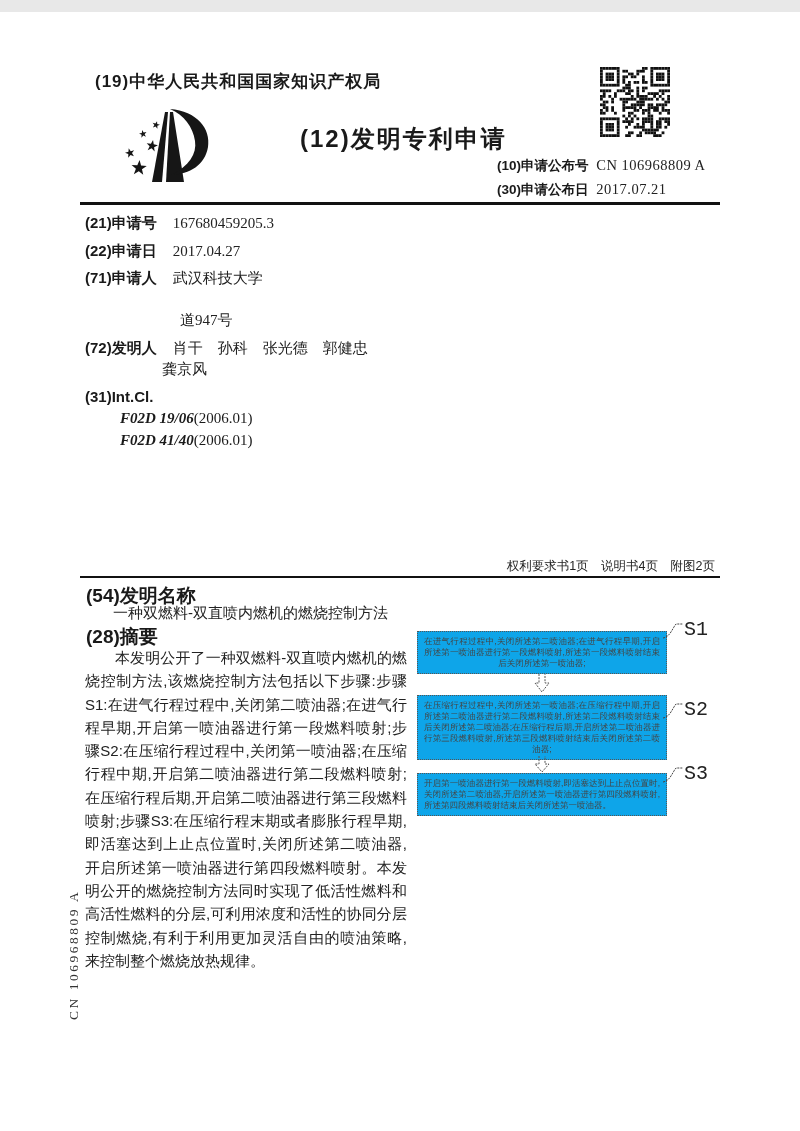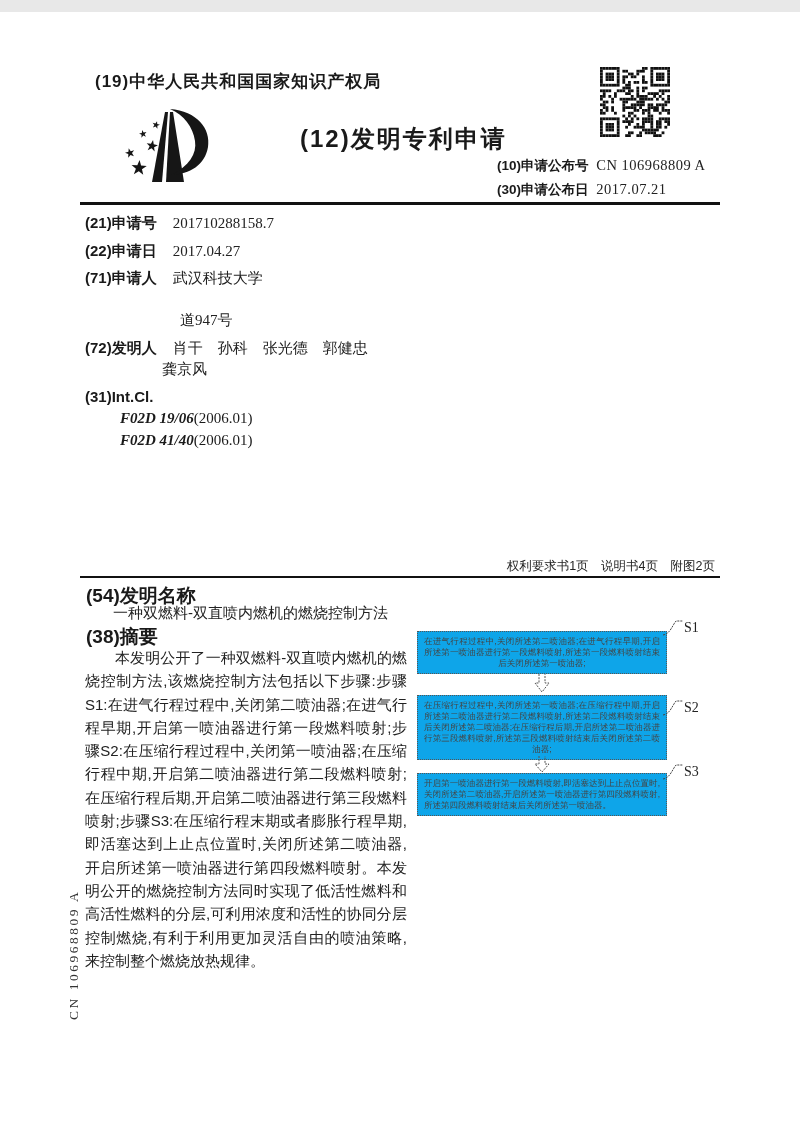--- a/index.html
+++ b/index.html
@@ -25,21 +25,21 @@
   .inv-title{left:113px;top:592px;font-size:15px;color:#222;}
   .abstract{
     left:85px;top:634px;width:322px;font-size:15px;line-height:23.3px;color:#222;
     text-align:justify;text-indent:2em;font-family:"Liberation Sans",sans-serif;
   }
   .flowbox{
     left:417px;width:236px;border:1px dotted #555;color:#444;
     font-size:8.5px;line-height:11px;padding:4px 6px;text-align:justify;background:#0ea5e9;
   }
   .center-last{text-align-last:center;}
-  .step-label{font-family:Liberation Serif, serif;font-size:14px;color:#222;white-space:nowrap;}
+  .step-label{font-family:Liberation Mono, monospace;font-size:20px;color:#222;white-space:nowrap;}
   .step-label svg{vertical-align:-4px;}
   .side-code{
     left:66px;top:1008px;transform:rotate(-90deg);transform-origin:0 0;
     font-family:"Liberation Serif",serif;font-size:13.5px;letter-spacing:2.5px;color:#333;white-space:nowrap;
   }
   .addr-l2{left:180px;}
 </style>
 </head>
 <body>
 
@@ -383,21 +383,21 @@
   </div>
   <div class="abs pub-line" style="top:169px;">
     <span>(30)申请公布日</span>
     <span class="val">2017.07.21</span>
   </div>
 
   <div class="abs rule rule-header"></div>
 
   <div class="abs frow" style="left:85px;top:202px;">
     <span class="flabel">(21)申请号</span>
-    <span class="fval">201710288158.7</span>
+    <span class="fval">167680459205.3</span>
   </div>
   <div class="abs frow" style="left:85px;top:230px;">
     <span class="flabel">(22)申请日</span>
     <span class="fval">2017.04.27</span>
   </div>
   <div class="abs frow" style="left:85px;top:257px;">
     <span class="flabel">(71)申请人</span>
     <span class="fval">武汉科技大学</span>
   </div>
   <div class="abs frow addr-l2" style="top:299px;">
@@ -418,21 +418,21 @@
   </div>
   <div class="abs frow serif" style="left:120px;top:420px;">
     <span class="ital">F02D 41/40</span><span>(2006.01)</span>
   </div>
 
   <div class="abs pages-info">权利要求书1页　说明书4页　附图2页</div>
   <div class="abs rule rule-mid"></div>
 
   <div class="abs sec-label" style="left:86px;top:571px;">(54)发明名称</div>
   <div class="abs inv-title">一种双燃料-双直喷内燃机的燃烧控制方法</div>
-  <div class="abs sec-label" style="left:86px;top:612px;">(38)摘要</div>
+  <div class="abs sec-label" style="left:86px;top:612px;">(28)摘要</div>
   <div class="abs abstract">本发明公开了一种双燃料-双直喷内燃机的燃烧控制方法,该燃烧控制方法包括以下步骤:步骤S1:在进气行程过程中,关闭第二喷油器;在进气行程早期,开启第一喷油器进行第一段燃料喷射;步骤S2:在压缩行程过程中,关闭第一喷油器;在压缩行程中期,开启第二喷油器进行第二段燃料喷射;在压缩行程后期,开启第二喷油器进行第三段燃料喷射;步骤S3:在压缩行程末期或者膨胀行程早期,即活塞达到上止点位置时,关闭所述第二喷油器,开启所述第一喷油器进行第四段燃料喷射。本发明公开的燃烧控制方法同时实现了低活性燃料和高活性燃料的分层,可利用浓度和活性的协同分层控制燃烧,有利于利用更加灵活自由的喷油策略,来控制整个燃烧放热规律。</div>
 
   <div class="abs flowbox center-last" style="top:619px;min-height:33px;">在进气行程过程中,关闭所述第二喷油器;在进气行程早期,开启所述第一喷油器进行第一段燃料喷射,所述第一段燃料喷射结束后关闭所述第一喷油器;</div>
   <div class="abs step-label" style="left:662px;top:606px;">
     <svg width="22" height="18">
         <path d="M1,17 C8,16 10,8 14,3 L21,3" fill="none" stroke="#444" stroke-width="1" stroke-dasharray="2 1"></path>
       </svg><span>S1</span>
   </div>
   <svg class="abs" style="left:533px;top:662px;" width="18" height="19">
     <path d="M6,0 V9 H2 L9,18 L16,9 H12 V0" fill="none" stroke="#555" stroke-width="1" stroke-dasharray="2 1.2"></path>

